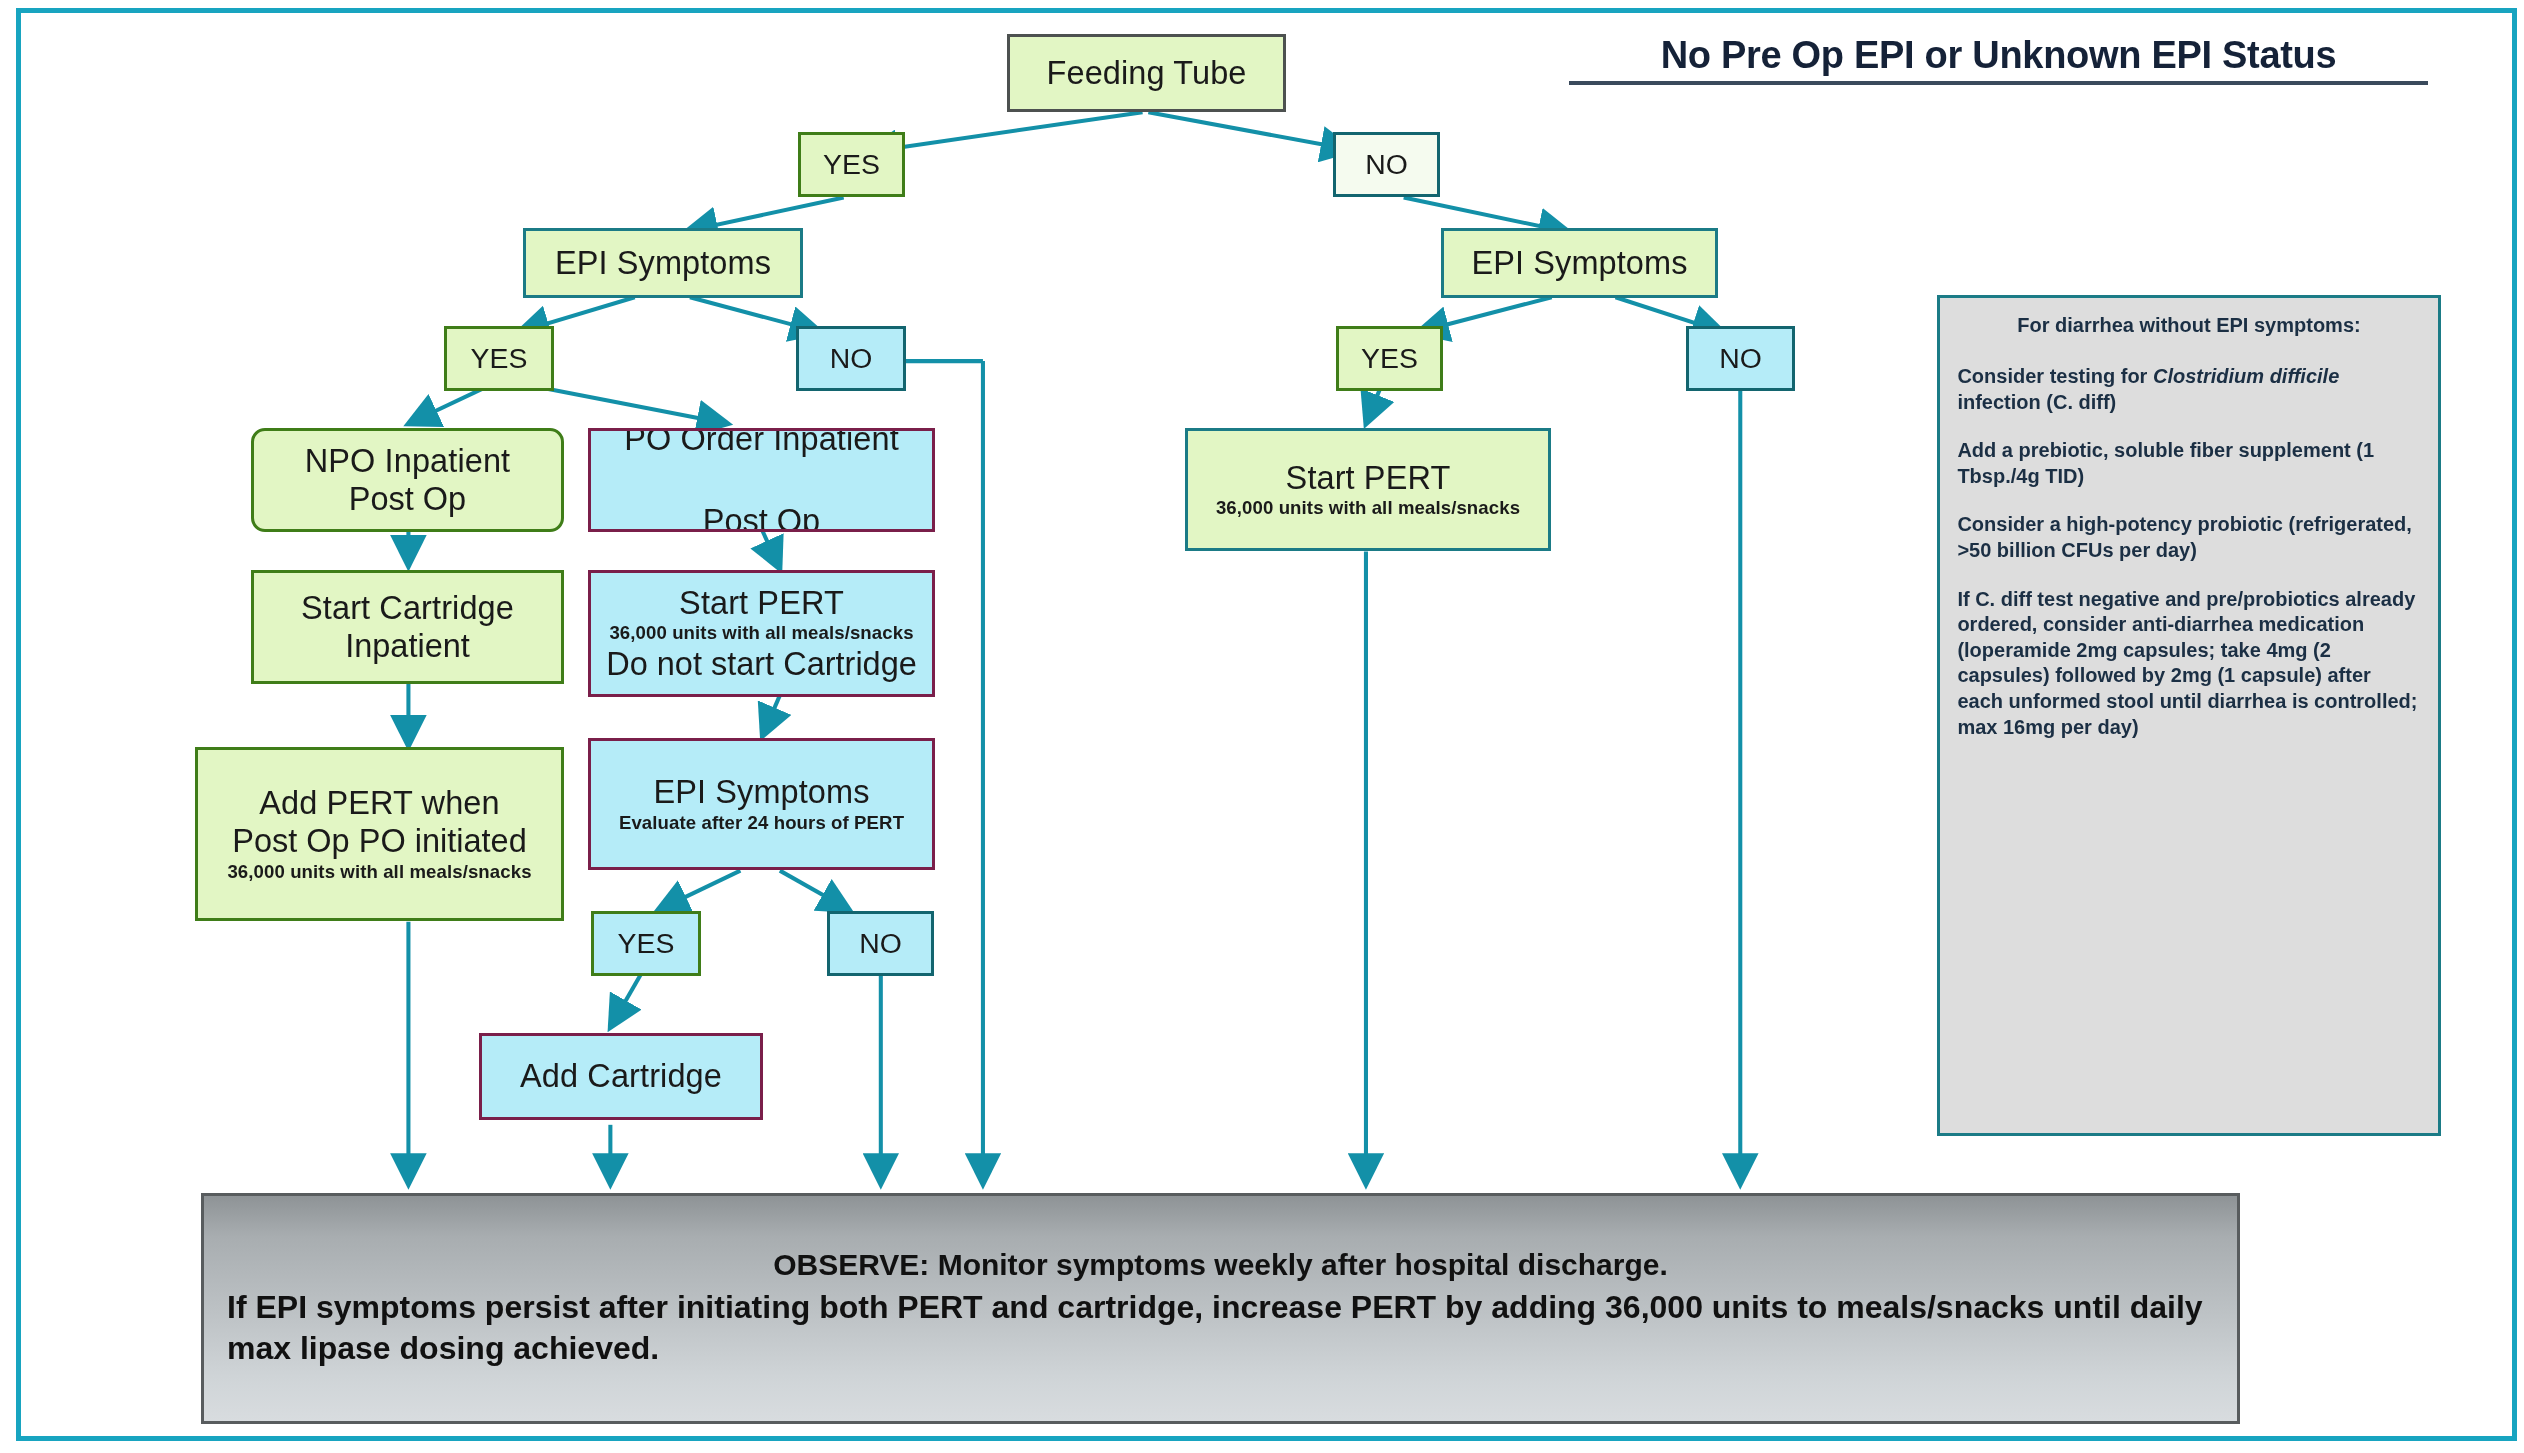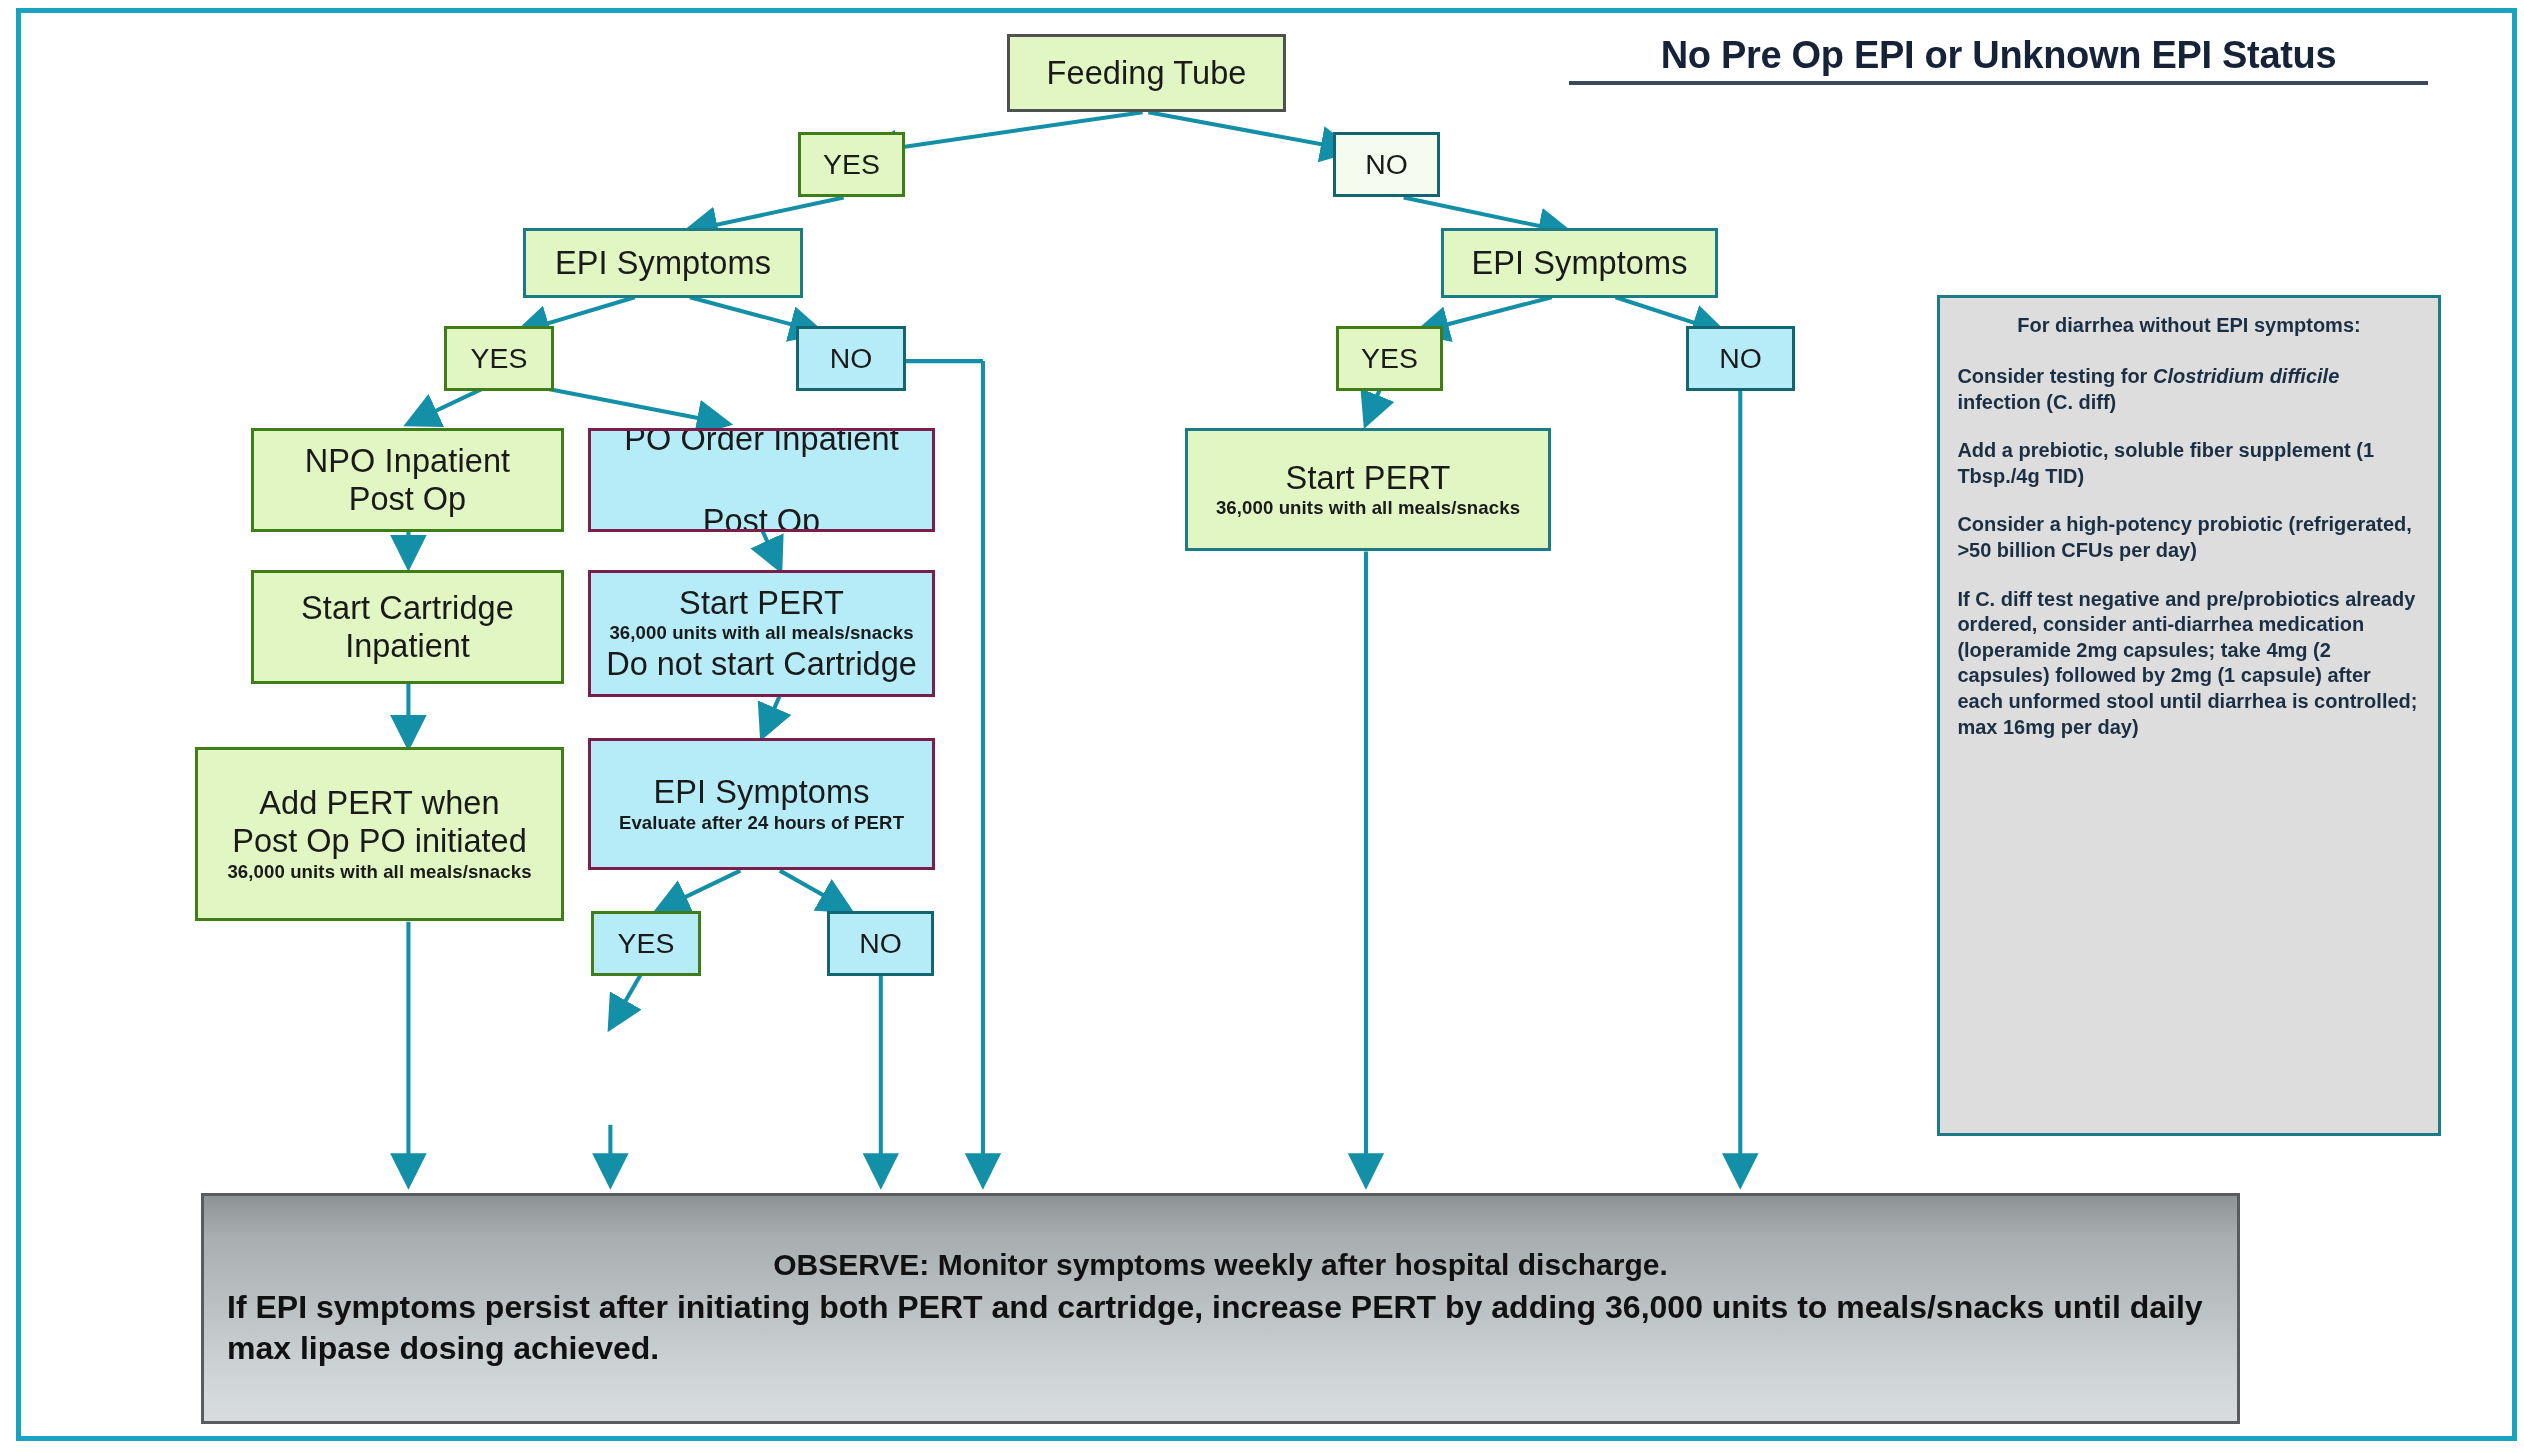--- a/index.html
+++ b/index.html
@@ -184,21 +184,21 @@
   </div>
 
   <div class="node n-green-gb" style="left:1328px;top:326px;width:107px;height:65px;">
     <div class="decision">YES</div>
   </div>
 
   <div class="node n-blue-teal" style="left:1678px;top:326px;width:109px;height:65px;">
     <div class="decision">NO</div>
   </div>
 
-  <div class="node n-green-gb" style="left:243px;top:428px;width:313px;height:104px;">
+  <div class="node n-green-gb" style="left:243px;top:428px;width:313px;height:104px;border-radius:14px;">
     <div class="ttl">NPO Inpatient</div>
     <div class="ttl2">Post Op</div>
   </div>
 
   <div class="node n-blue" style="left:580px;top:428px;width:347px;height:104px;gap:44px;">
     <div class="ttl">PO Order Inpatient</div>
     <div class="ttl2">Post Op</div>
   </div>
 
   <div class="node n-green-gb" style="left:243px;top:570px;width:313px;height:114px;">
@@ -224,20 +224,23 @@
   </div>
 
   <div class="node n-blue-gb" style="left:583px;top:911px;width:110px;height:65px;">
     <div class="decision">YES</div>
   </div>
 
   <div class="node n-blue-teal" style="left:819px;top:911px;width:107px;height:65px;">
     <div class="decision">NO</div>
   </div>
 
+  <div class="node n-blue" style="left:471px;top:1033px;width:284px;height:87px;">
+    <div class="ttl">Add Cartridge</div>
+  </div>
 
   <div class="node n-green" style="left:1177px;top:428px;width:366px;height:123px;">
     <div class="ttl">Start PERT</div>
     <div class="sub">36,000 units with all meals/snacks</div>
   </div>
 
   <div id="heading">No Pre Op EPI or Unknown EPI Status</div>
 
   <div id="sidenote">
     <div class="hd">For diarrhea without EPI symptoms:</div>

